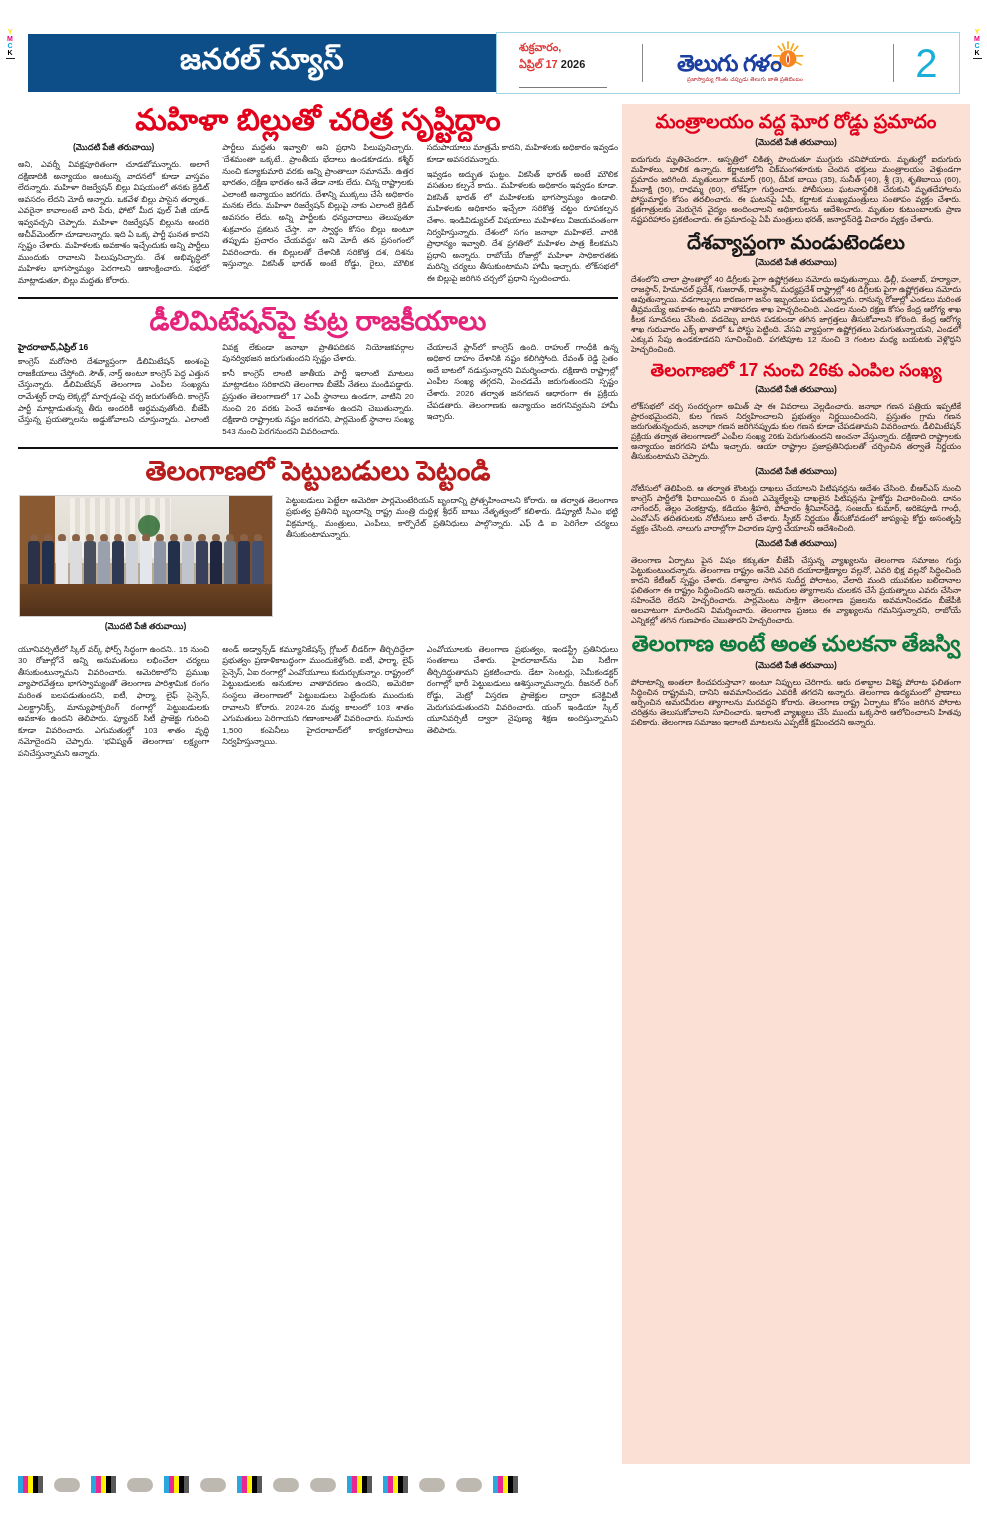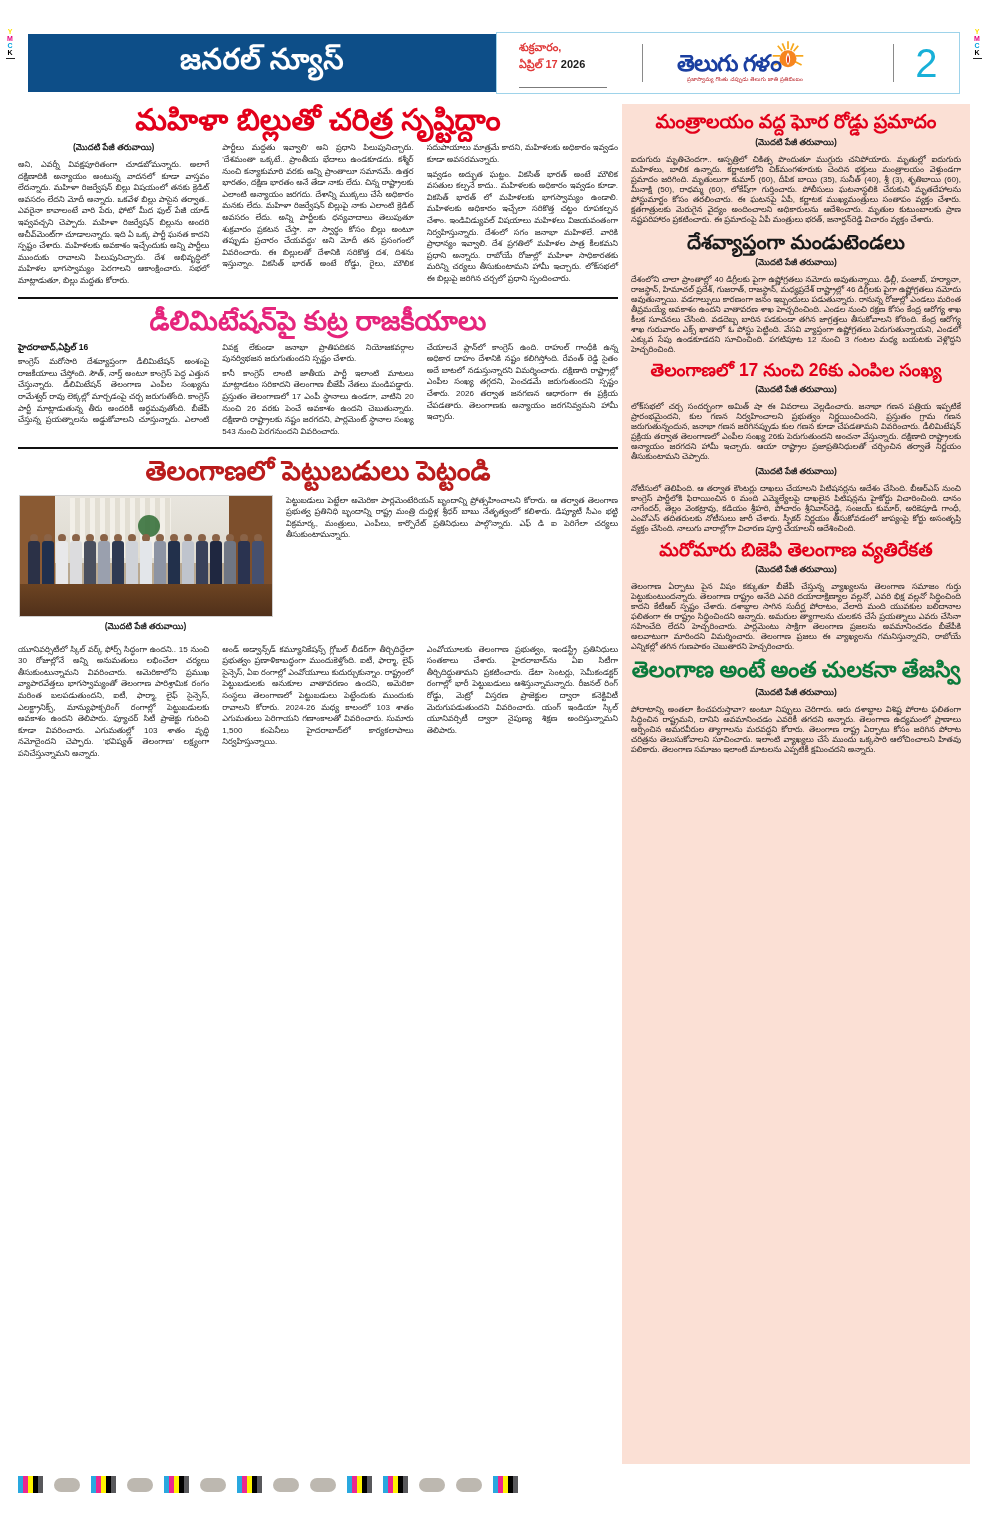--- a/index.html
+++ b/index.html
@@ -260,21 +260,20 @@
       </div>
 
       <div>
         <div class="contd">(మొదటి పేజీ తరువాయి)</div>
         <div class="rz-body">
             <p>నోటీసులో తెలిపింది. ఆ తర్వాత కౌంటర్లు దాఖలు చేయాలని పిటిషనర్లను ఆదేశం చేసింది. బీఆర్ఎస్ నుంచి కాంగ్రెస్ పార్టీలోకి ఫిరాయించిన 6 మంది ఎమ్మెల్యేలపై దాఖలైన పిటిషన్లను హైకోర్టు విచారించింది. దానం నాగేందర్, తెల్లం వెంకట్రావు, కడియం శ్రీహరి, పోచారం శ్రీనివాస్‌రెడ్డి, సంజయ్ కుమార్, అరికెపూడి గాంధీ, ఎంవోఎస్ తదితరులకు నోటీసులు జారీ చేశారు. స్పీకర్ నిర్ణయం తీసుకోవడంలో జాప్యంపై కోర్టు అసంతృప్తి వ్యక్తం చేసింది. నాలుగు వారాల్లోగా విచారణ పూర్తి చేయాలని ఆదేశించింది.</p>
           </div>
       </div>
 
       <div>
-        <h2 class="rz-hl hl-red" style="font-size:18.5px;margin-top:6px;">మరోమారు బిజెపి తెలంగాణ వ్యతిరేకత</h2>
         <div class="contd">(మొదటి పేజీ తరువాయి)</div>
         <div class="rz-body">
             <p>తెలంగాణ ఏర్పాటు పైన విషం కక్కుతూ బీజేపీ చేస్తున్న వ్యాఖ్యలను తెలంగాణ సమాజం గుర్తు పెట్టుకుంటుందన్నారు. తెలంగాణ రాష్ట్రం అనేది ఎవరి దయాదాక్షిణ్యాల వల్లనో, ఎవరి భిక్ష వల్లనో సిద్ధించింది కాదని కేటీఆర్ స్పష్టం చేశారు. దశాబ్దాల సాగిన సుదీర్ఘ పోరాటం, వేలాది మంది యువకుల బలిదానాల ఫలితంగా ఈ రాష్ట్రం సిద్ధించిందని అన్నారు. అమరుల త్యాగాలను చులకన చేసే ప్రయత్నాలు ఎవరు చేసినా సహించేది లేదని హెచ్చరించారు. పార్లమెంటు సాక్షిగా తెలంగాణ ప్రజలను అవమానించడం బీజేపీకి అలవాటుగా మారిందని విమర్శించారు. తెలంగాణ ప్రజలు ఈ వ్యాఖ్యలను గమనిస్తున్నారని, రాబోయే ఎన్నికల్లో తగిన గుణపాఠం చెబుతారని హెచ్చరించారు.</p>
           </div>
       </div>
 
       <div>
         <h2 class="rz-hl hl-green" style="font-size:22px;margin-top:6px;font-family:Liberation Serif, serif;">తెలంగాణ అంటే అంత చులకనా తేజస్వి</h2>
         <div class="contd">(మొదటి పేజీ తరువాయి)</div>
         <div class="rz-body">

